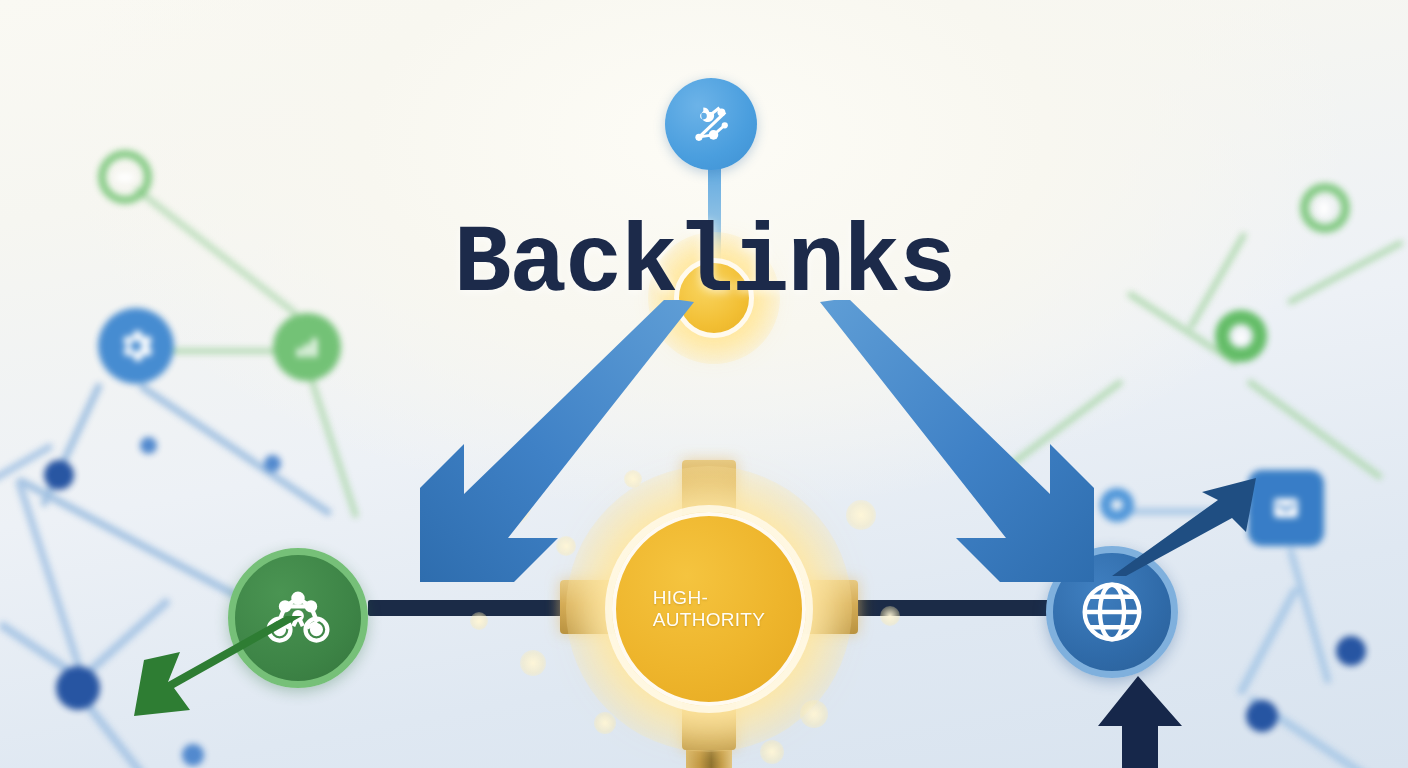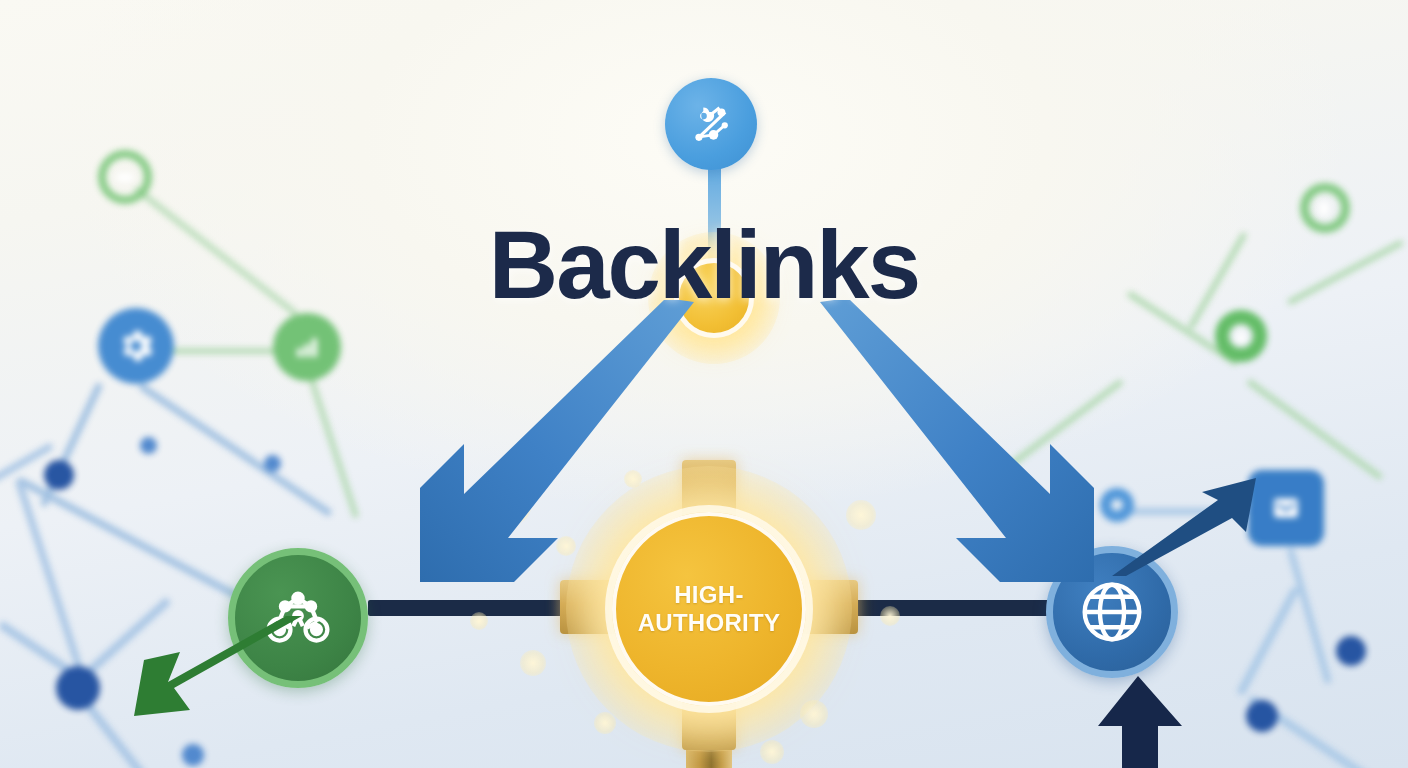--- a/index.html
+++ b/index.html
@@ -24,21 +24,21 @@
   .icn svg, .ring svg { display:block; }
 
   
   .heading {
     position:absolute; left:0; right:0; top:218px;
     text-align:center; color:#1c2a4a;
     font-weight:bold; font-size:96px; line-height:.98;
     letter-spacing:-2px; z-index:40;
     text-shadow:0 2px 10px rgba(255,255,255,.65);
   }
-  .heading .l2 { display:block; }
+  .heading .l2 { display:block;font-family:Liberation Mono, monospace; }
 
   
   .bar {
     position:absolute; height:16px; border-radius:2px; z-index:12;
   }
   .bar.left  { background:linear-gradient(90deg,#1b2b47 0%,#1b2b47 62%,#3a3a33 78%,#c9a352 92%,#d9b765 100%); }
   .bar.right { background:linear-gradient(270deg,#1b2b47 0%,#1b2b47 62%,#3a3a33 78%,#c9a352 92%,#d9b765 100%); }
   .stub {
     position:absolute; z-index:13; border-radius:4px;
     background:linear-gradient(180deg,#e7c982 0%,#d4ab55 45%,#b8913f 100%);
@@ -59,22 +59,22 @@
     background:radial-gradient(circle, rgba(255,243,205,.98) 0%, rgba(255,238,180,.85) 46%, rgba(255,231,160,.35) 66%, rgba(255,231,160,0) 80%);
   }
   .hub {
     position:absolute; z-index:16; border-radius:50%;
     background:radial-gradient(circle at 38% 32%, #f5c43f 0%, #eeb52c 55%, #e5a820 100%);
     border:4px solid #fffaf0;
     box-shadow:0 0 0 7px rgba(255,250,235,.85), 0 0 42px 16px rgba(255,226,150,.75);
     display:flex; align-items:center; justify-content:center;
   }
   .hub-label {
-    color:#fffdf7; font-weight:bold; font-size:24px; line-height:1.16;
-    text-align:center; letter-spacing:.3px;
+    color:#fffdf7; font-weight:normal; font-size:19px; line-height:1.16;
+    text-align:left; letter-spacing:.3px;
     text-shadow:0 1px 2px rgba(150,105,10,.35);
   }
 
   
   .node { position:absolute; border-radius:50%; z-index:20;
           display:flex; align-items:center; justify-content:center; }
   .node-top {
     background:radial-gradient(circle at 36% 30%, #6cb3e8 0%, #4a9ede 60%, #3e90d2 100%);
     box-shadow:0 3px 12px rgba(40,100,160,.28);
   }

